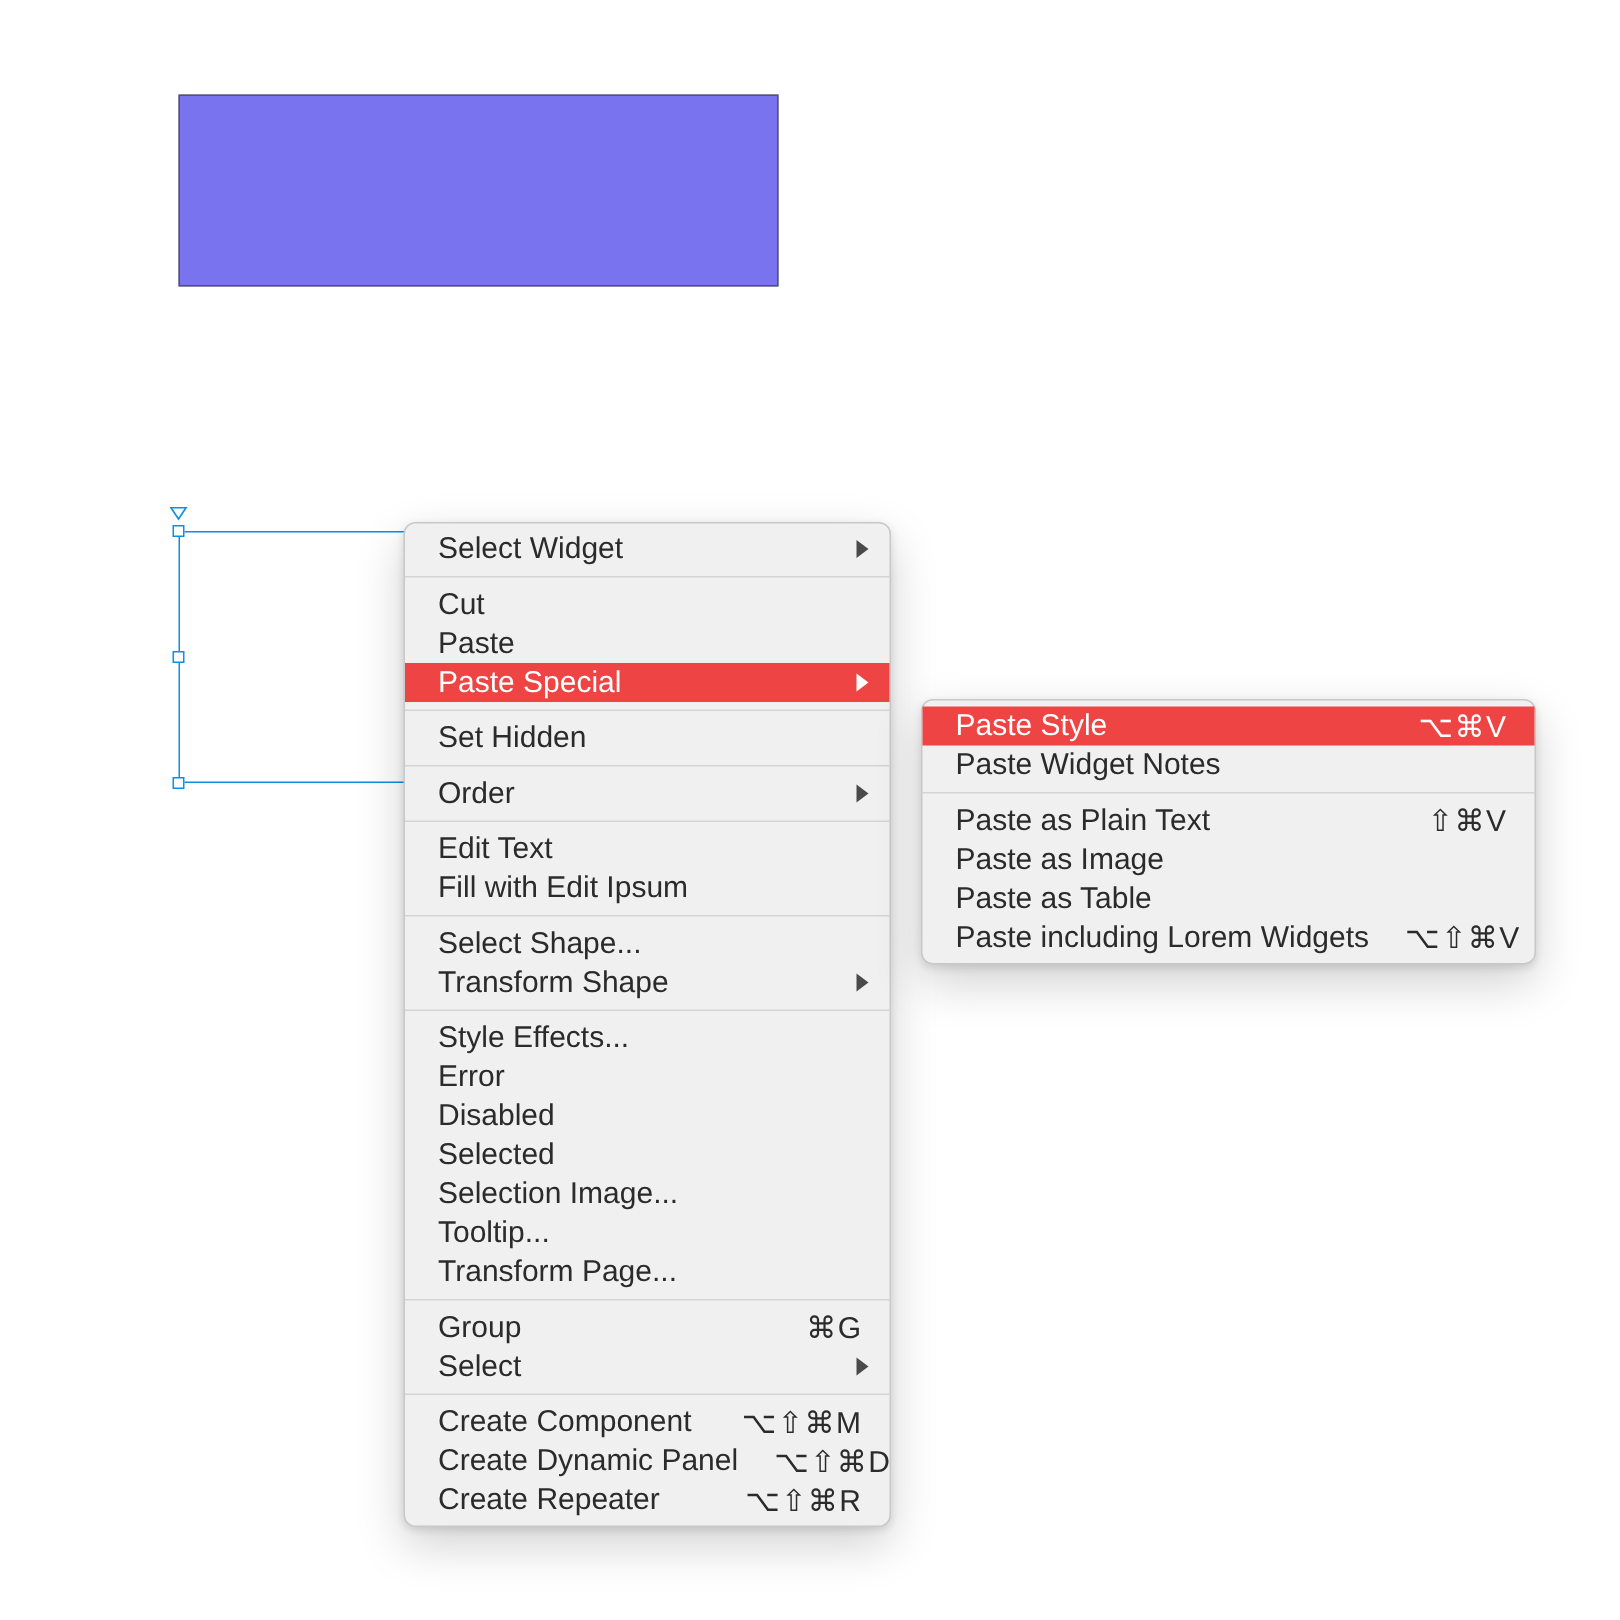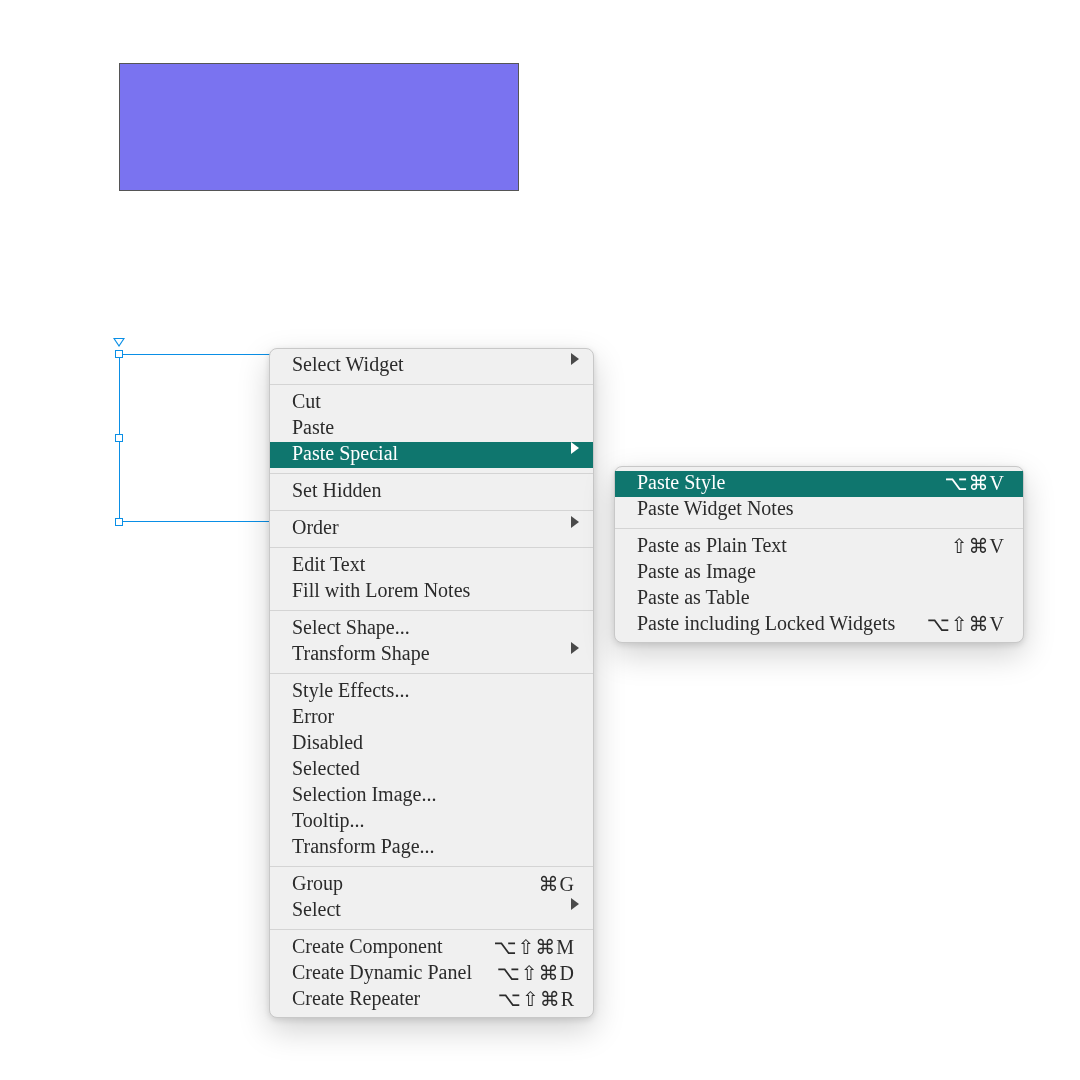--- a/index.html
+++ b/index.html
@@ -71,41 +71,40 @@
     background: #f0f0f0;
     border: 1px solid #c8c8c8;
     border-radius: 8px;
     box-shadow: 0 12px 32px rgba(0,0,0,0.18), 0 2px 6px rgba(0,0,0,0.12);
     padding: 4px 0;
     font-size: 20px;
     color: #2b2b2b;
   }
   .menu .item {
     display: flex;
-    align-items: flex-start;
+    align-items: center;
     height: 26px;
     padding: 0 18px 0 22px;
     white-space: nowrap;
     position: relative;
-    font-family: Liberation Serif, serif;
   }
   .menu .label { flex: 1 1 auto; }
   .menu .shortcut {
     flex: 0 0 auto;
     text-align: right;
     margin-left: 24px;
     letter-spacing: 1px;
   }
   .menu .sep {
     height: 1px;
     background: #d4d4d4;
     margin: 5px 0;
   }
   .menu .item.highlight {
-    background: #0f766e;
+    background: #ef4444;
     color: #ffffff;
   }
   .menu .arrow {
     position: absolute;
     right: 14px;
     width: 0; height: 0;
     border-top: 6px solid transparent;
     border-bottom: 6px solid transparent;
     border-left: 8px solid #4a4a4a;
   }
@@ -169,21 +168,21 @@
     <span class="label">Order</span>
     <span class="arrow"></span>
   </div>
 
   <div class="sep"></div>
 
   <div class="item">
     <span class="label">Edit Text</span>
   </div>
   <div class="item">
-    <span class="label">Fill with Lorem Notes</span>
+    <span class="label">Fill with Edit Ipsum</span>
   </div>
 
   <div class="sep"></div>
 
   <div class="item">
     <span class="label">Select Shape...</span>
   </div>
   <div class="item">
     <span class="label">Transform Shape</span>
     <span class="arrow"></span>
@@ -255,16 +254,16 @@
     <span class="label">Paste as Plain Text</span>
     <span class="shortcut">⇧⌘V</span>
   </div>
   <div class="item">
     <span class="label">Paste as Image</span>
   </div>
   <div class="item">
     <span class="label">Paste as Table</span>
   </div>
   <div class="item">
-    <span class="label">Paste including Locked Widgets</span>
+    <span class="label">Paste including Lorem Widgets</span>
     <span class="shortcut">⌥⇧⌘V</span>
   </div>
 </div>
 
 </body></html>

